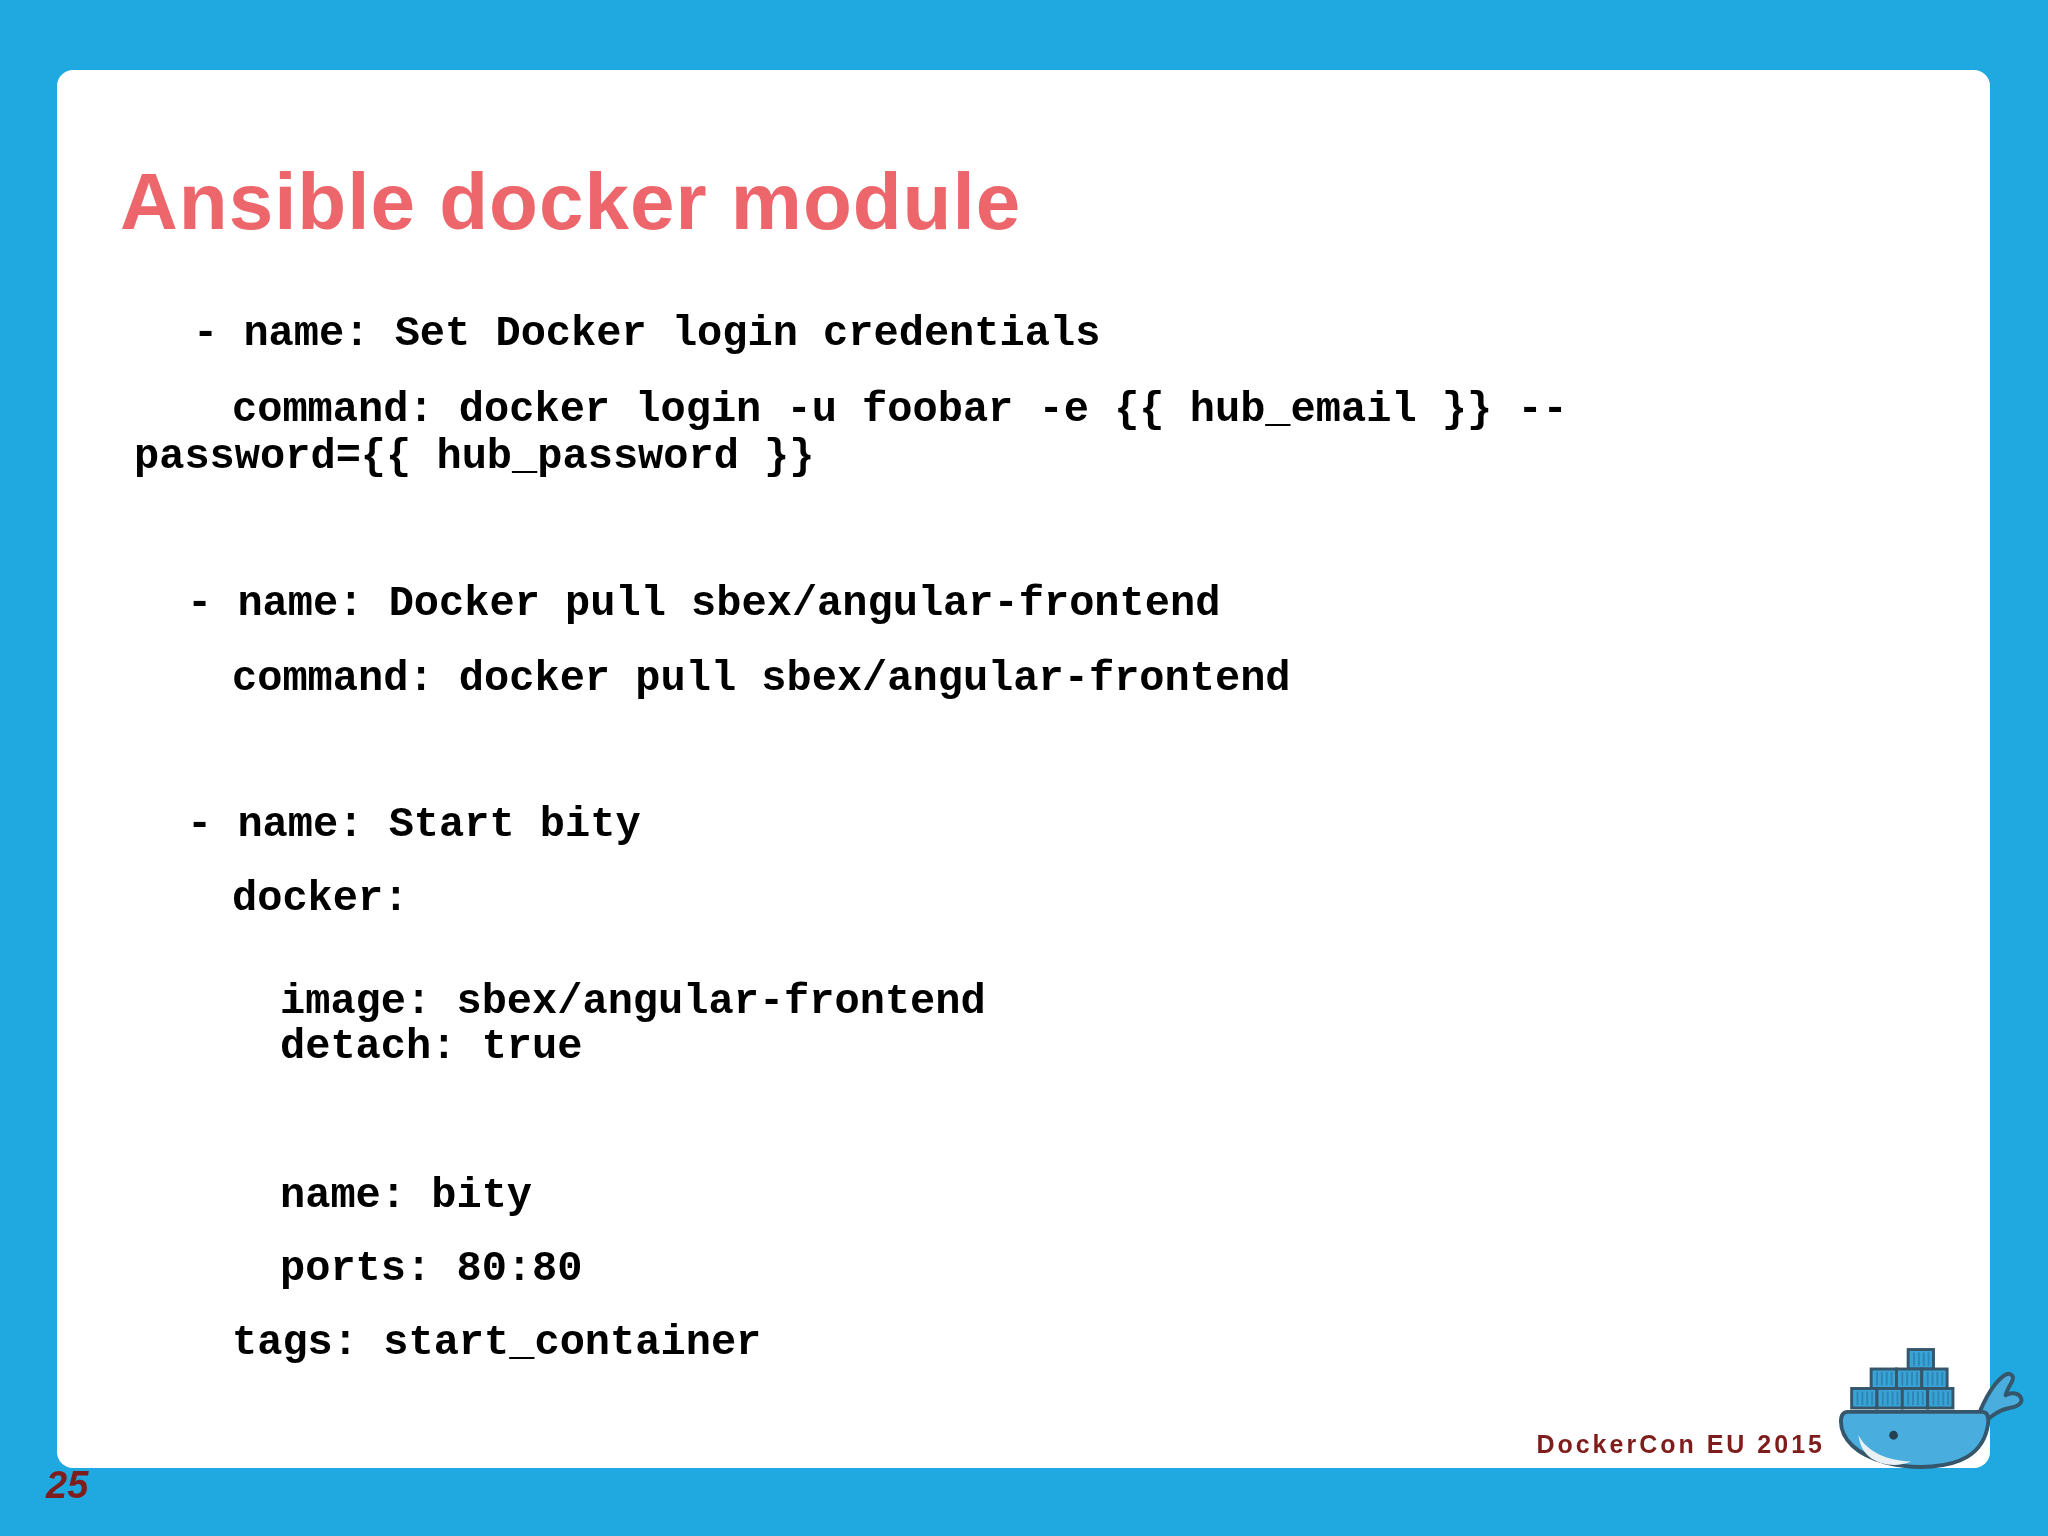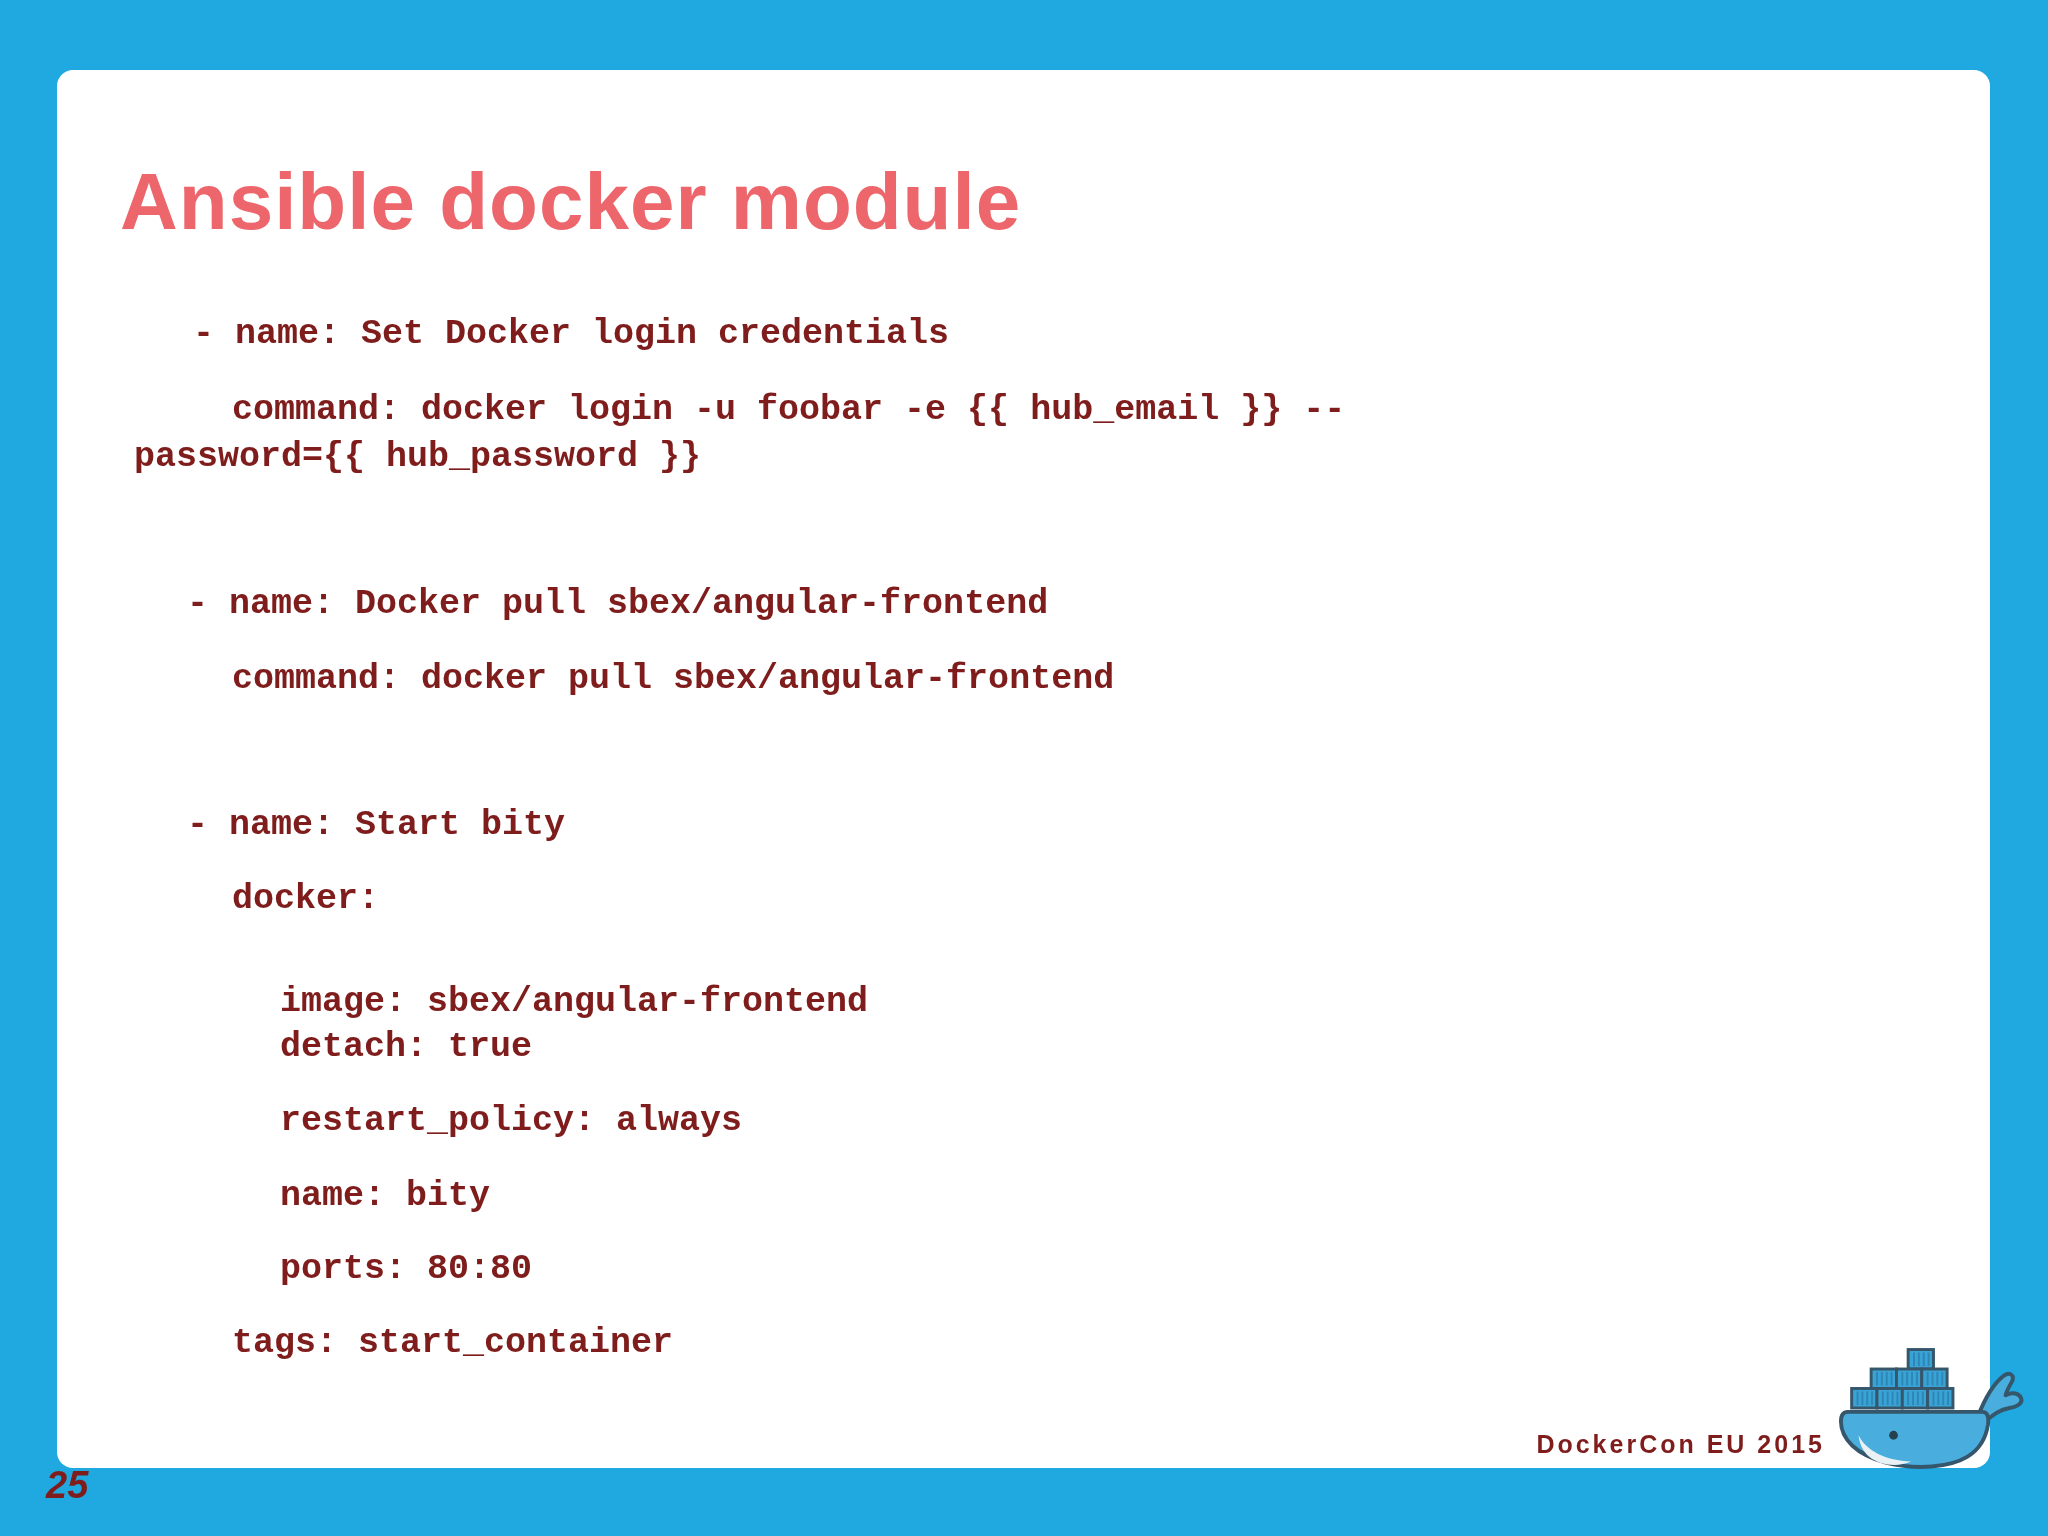--- a/index.html
+++ b/index.html
@@ -25,23 +25,23 @@
     font-weight:800;
     letter-spacing:1px;
     color:#ED666C;
     white-space:nowrap;
     line-height:1.25;
   }
   .code-line{
     position:absolute;
     font-family:"Liberation Mono","DejaVu Sans Mono",monospace;
     font-weight:bold;
-    font-size:35px;
+    font-size:42px;
     line-height:44px;
-    color:#7f1d1d;
+    color:#000000;
     white-space:pre;
   }
   .l1{left:136px;top:242px;}
   .l2{left:175px;top:318px;}
   .l3{left:77px; top:365px;}
   .l4{left:130px;top:512px;}
   .l5{left:175px;top:587px;}
   .l6{left:130px;top:733px;text-align:center;}
   .l7{left:175px;top:807px;}
   .l8{left:223px;top:882px;margin-top:28px;}
@@ -83,21 +83,20 @@
 
     <div class="code-line l1">- name: Set Docker login credentials</div>
     <div class="code-line l2">command: docker login -u foobar -e {{ hub_email }} --</div>
     <div class="code-line l3">password={{ hub_password }}</div>
     <div class="code-line l4">- name: Docker pull sbex/angular-frontend</div>
     <div class="code-line l5">command: docker pull sbex/angular-frontend</div>
     <div class="code-line l6">- name: Start bity</div>
     <div class="code-line l7">docker:</div>
     <div class="code-line l8">image: sbex/angular-frontend</div>
     <div class="code-line l9">detach: true</div>
-    <div class="code-line l10">restart_policy: always</div>
     <div class="code-line l11">name: bity</div>
     <div class="code-line l12">ports: 80:80</div>
     <div class="code-line l13">tags: start_container</div>
   </div>
 
   <div class="footer-watermark">DockerCon EU 2015</div>
 
   <svg class="whale-logo" viewBox="0 0 200 154" xmlns="http://www.w3.org/2000/svg" aria-hidden="true">
     <defs>
       <g id="cbox">

